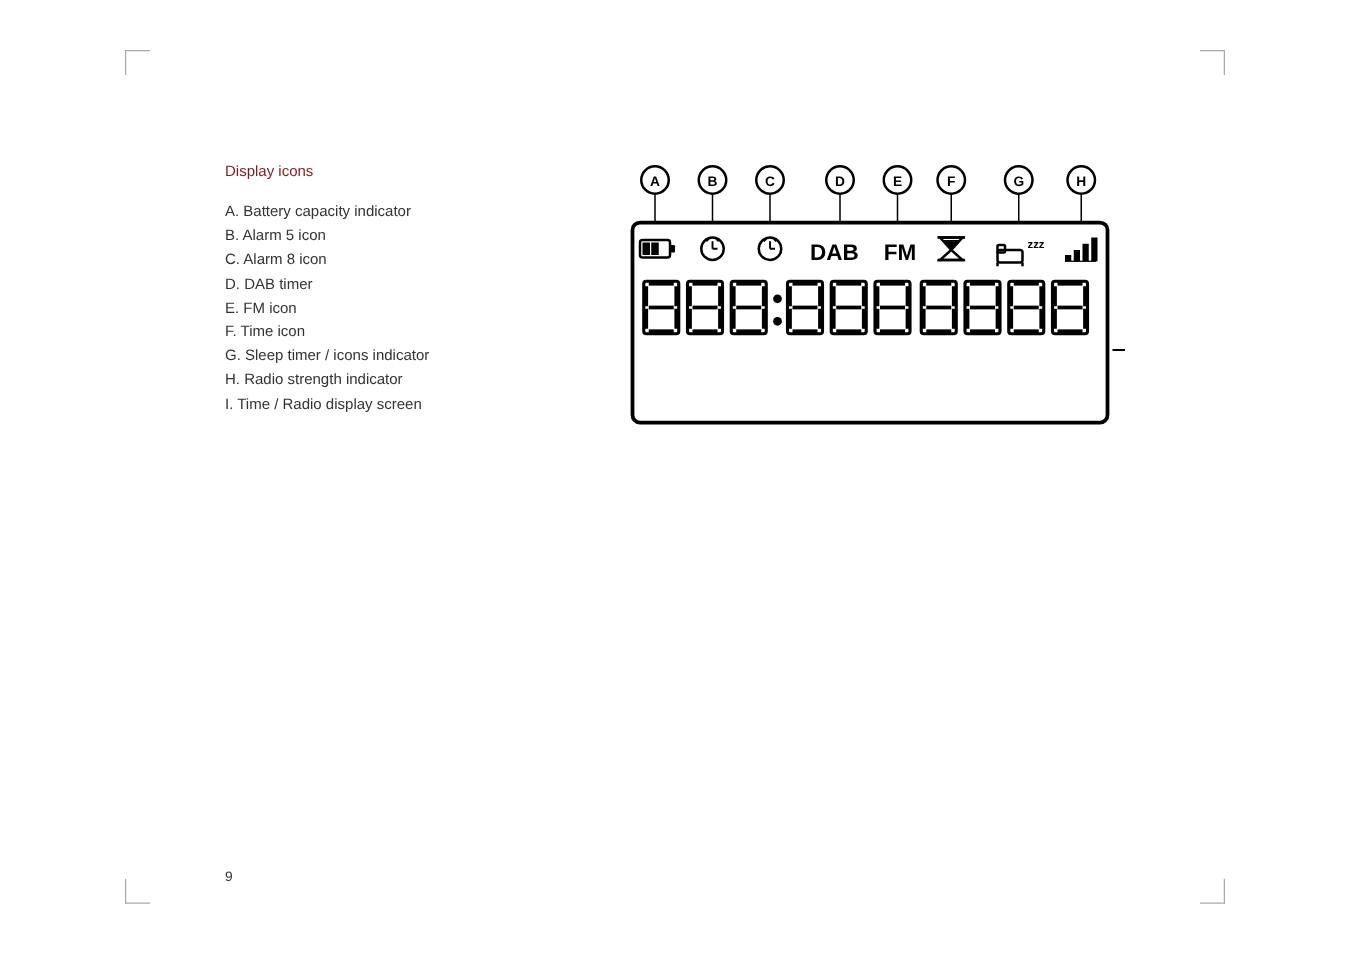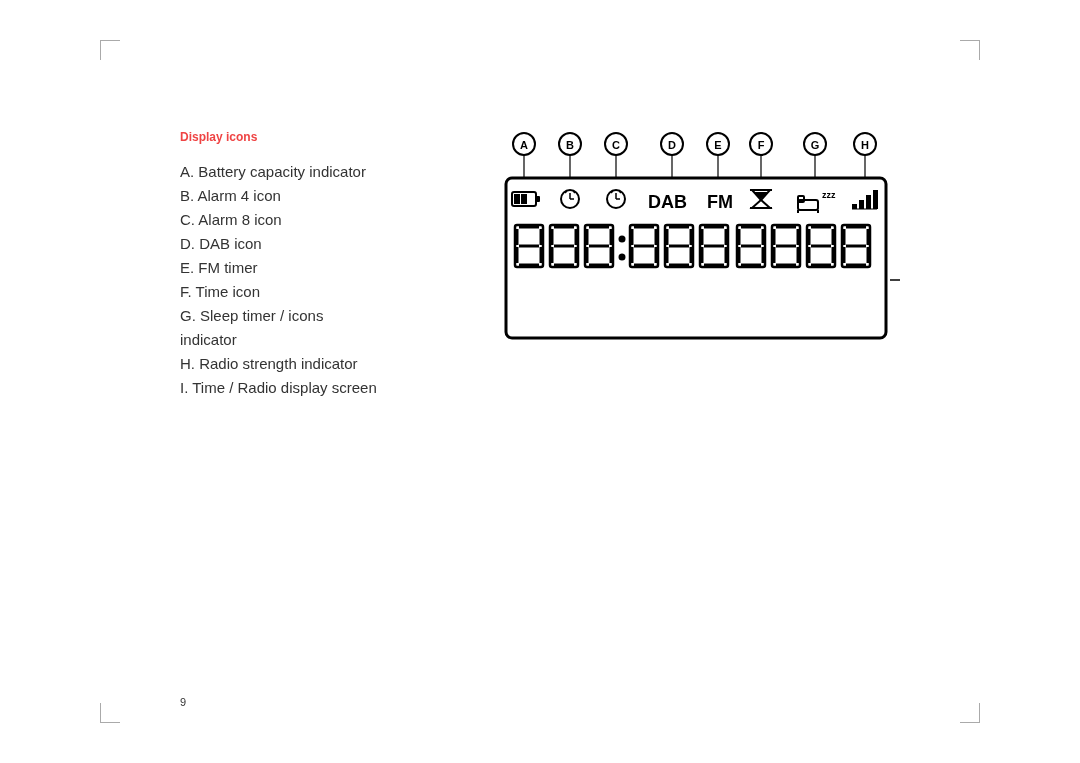--- a/index.html
+++ b/index.html
@@ -28,34 +28,34 @@
 
     .page-content {
       position: absolute;
       top: 130px;
       left: 180px;
       right: 100px;
     }
 
     .section-title {
       font-size: 12px;
-      font-weight: bold;
+      font-weight: normal;
       margin-bottom: 8px;
-      color: #ef4444;
+      color: #7f1d1d;
     }
 
     .left-column {
       position: absolute;
       left: 0;
       top: 30px;
       width: 200px;
     }
 
     .legend-item {
-      font-size: 15px;
+      font-size: 12px;
       color: #333;
       line-height: 1.6;
     }
 
     
     .diagram-area {
       position: absolute;
       left: 320px;
       top: 0;
       width: 420px;
@@ -76,24 +76,24 @@
 <div class="corner-mark corner-tr"></div>
 <div class="corner-mark corner-bl"></div>
 <div class="corner-mark corner-br"></div>
 
 <div class="page-content">
 
   <div class="section-title">Display icons</div>
 
   <div class="left-column">
     <div class="legend-item">A.  Battery capacity indicator</div>
-    <div class="legend-item">B.  Alarm 4 icon</div>
+    <div class="legend-item">B.  Alarm 5 icon</div>
     <div class="legend-item">C.  Alarm 8 icon</div>
-    <div class="legend-item">D.  DAB icon</div>
-    <div class="legend-item">E.  FM timer</div>
+    <div class="legend-item">D.  DAB timer</div>
+    <div class="legend-item">E.  FM icon</div>
     <div class="legend-item">F.  Time icon</div>
     <div class="legend-item">G.  Sleep timer / icons indicator</div>
     <div class="legend-item">H.  Radio strength indicator</div>
     <div class="legend-item">I.   Time / Radio display screen</div>
   </div>
 
   <div class="diagram-area">
 
     
     <svg width="400" height="230" viewBox="0 0 400 230" xmlns="http://www.w3.org/2000/svg">

